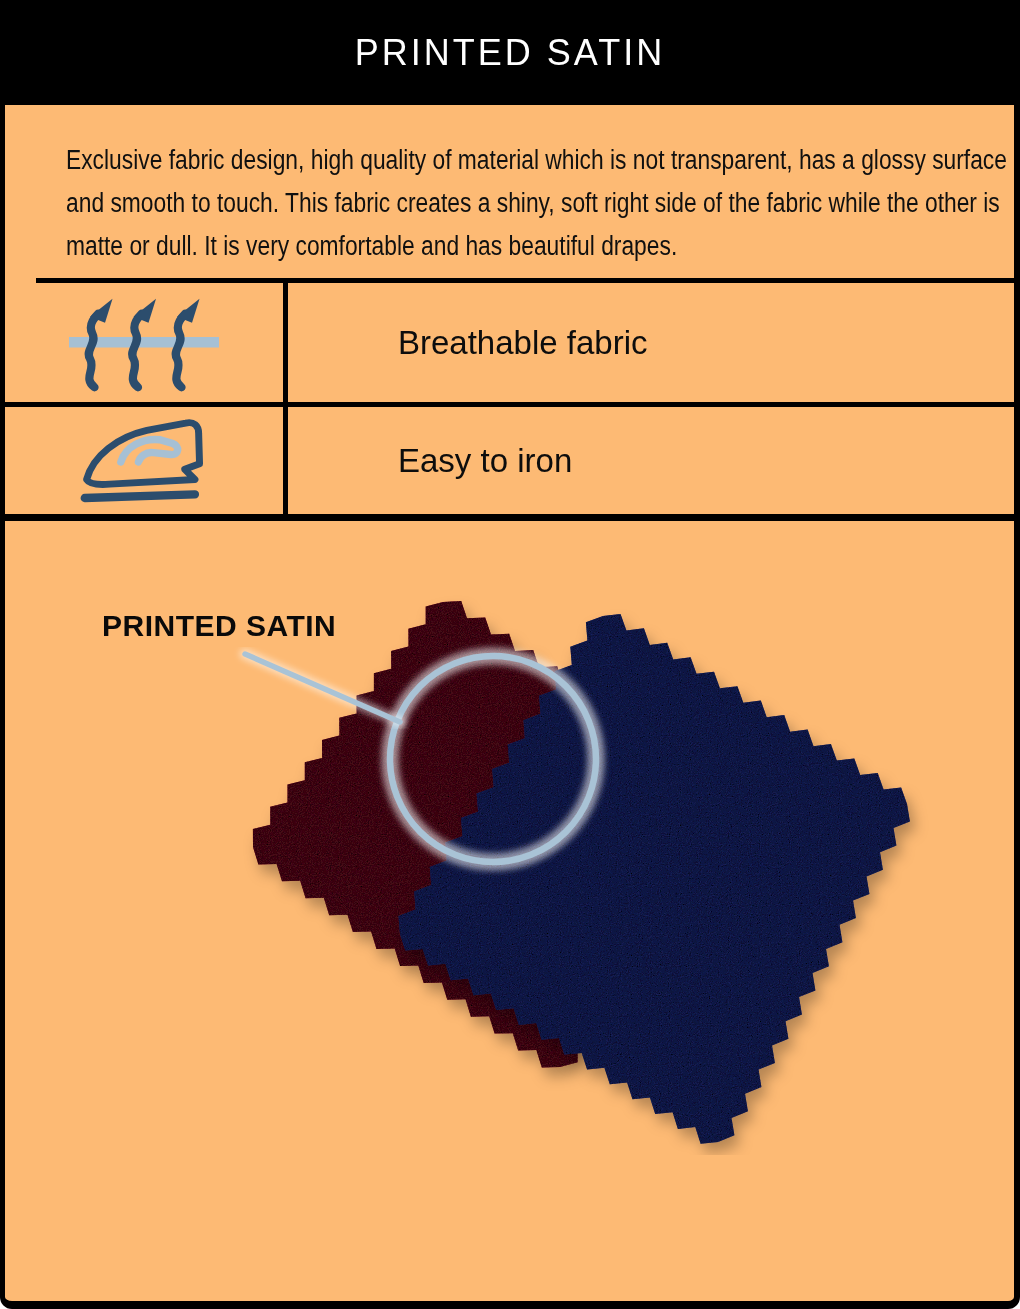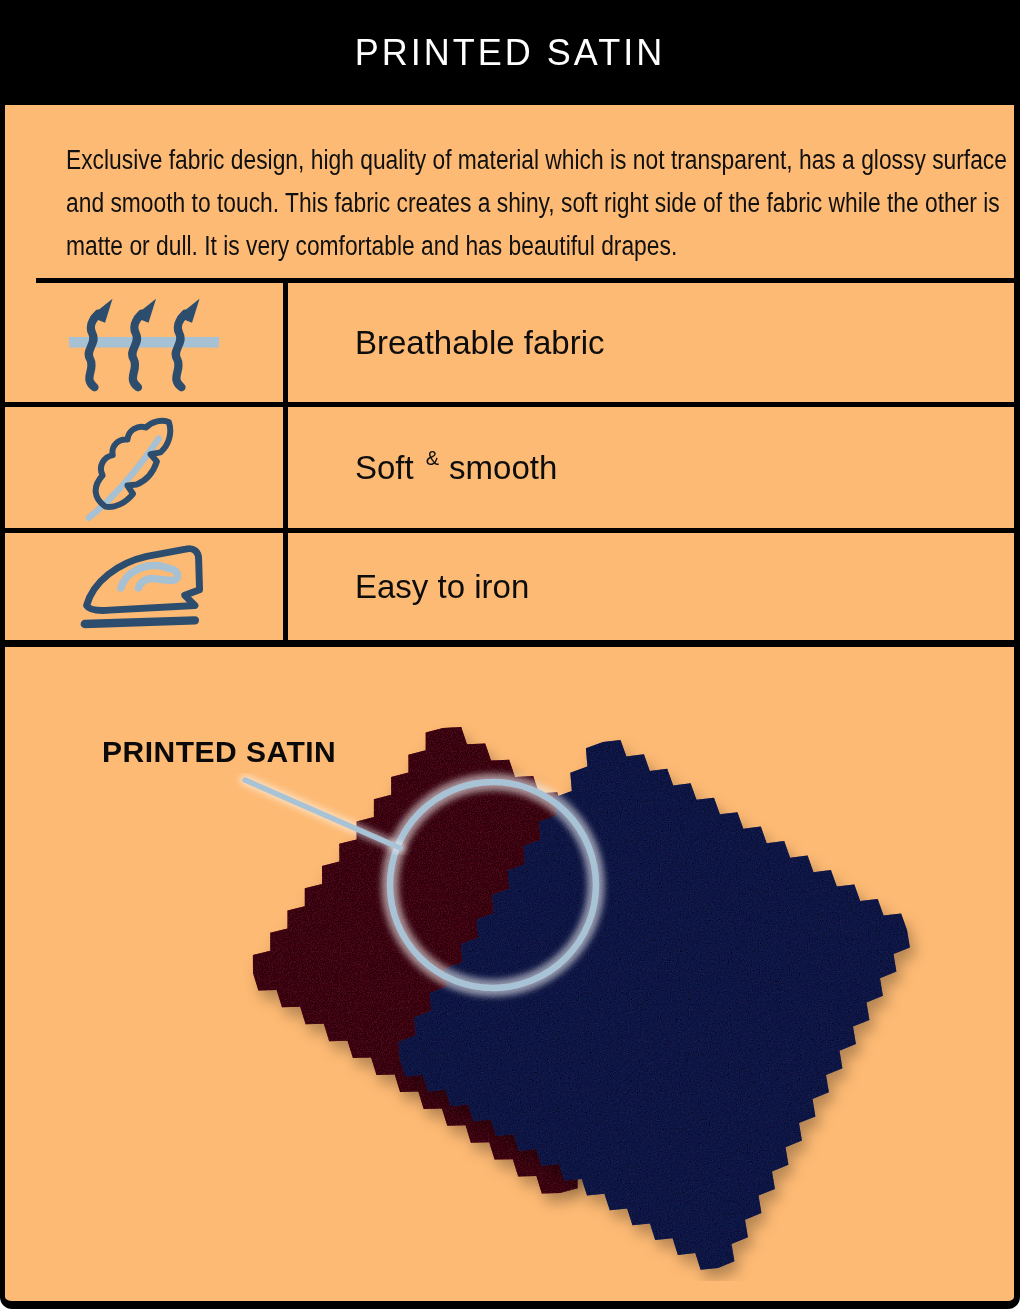--- a/index.html
+++ b/index.html
@@ -32,21 +32,21 @@
     display:flex;align-items:stretch;border-bottom:5px solid var(--border,#000);
     height:124px;
   }
   .feature-row.row2{height:126px;}
   .feature-row.row3{height:114px;border-bottom-width:7px;}
   .icon-cell{
     width:283px;flex:0 0 283px;border-right:5px solid var(--border,#000);
     display:flex;align-items:center;justify-content:center;
   }
   .label-cell{
-    flex:1;display:flex;align-items:center;padding-left:67px;
+    flex:1;display:flex;align-items:center;padding-left:110px;
     font-size:33px;color:#0d0d0d;
   }
   .amp{font-size:20px;position:relative;top:-9px;margin:0 10px 0 12px;}
   .swatch-box{height:634px;position:relative;overflow:hidden;}
   .swatch-svg{position:absolute;left:0;top:0;width:1009px;height:634px;}
   .swatch-label{
     position:absolute;left:97px;top:88px;
     font-size:30px;font-weight:700;letter-spacing:0.5px;color:#0a0a0a;
   }
   .shadowed{filter:drop-shadow(5px 9px 7px rgba(0,0,0,0.28));}
@@ -76,33 +76,20 @@
         <g style="fill:var(--icon-dark)">
           <path d="M28,30 L58,6 L48,38 Z"></path>
           <path d="M86,30 L116,6 L106,38 Z"></path>
           <path d="M144,30 L174,6 L164,38 Z"></path>
         </g>
       </svg>
     </div>
     <div class="label-cell">Breathable fabric</div>
   </div>
 
-  <div class="feature-row row2">
-    <div class="icon-cell">
-      <svg width="138" height="110" viewBox="0 0 150 118">
-        <path d="M15,113 C38,95 67,63 91,27" style="stroke:var(--icon-light)" stroke-width="7" fill="none" stroke-linecap="round"></path>
-        <path d="M33,101 C20,92 19,79 30,67 C25,57 31,47 41,45 C39,35 47,27 57,28 C58,18 68,12 77,15 C84,8 94,6 102,9 C106,21 102,34 93,42 L82,44 L89,52 C85,64 77,73 67,77 L57,78 L63,87 C55,97 43,103 33,101 Z" style="stroke:var(--icon-dark)" stroke-width="6.5" fill="none" stroke-linejoin="round"></path>
-      </svg>
-    </div>
-    <div class="label-cell">
-      <span>Soft</span>
-        <span class="amp">&amp;</span>
-        <span>smooth</span>
-    </div>
-  </div>
 
   <div class="feature-row row3">
     <div class="icon-cell">
       <svg width="140" height="100" viewBox="0 0 150 108">
         <path d="M13,74 C20,48 47,28 78,21 L120,13 C129,11 134,16 134,24 L135,57 L119,63 L130,74 L38,79 C26,80 16,79 13,74 Z" style="stroke:var(--icon-dark)" stroke-width="7.5" fill="none" stroke-linejoin="round"></path>
         <path d="M50,55 C55,38 74,29 92,31 L106,35 C114,38 113,48 104,47 L85,45 C77,44 71,49 69,55" style="stroke:var(--icon-light)" stroke-width="8" fill="none" stroke-linecap="round"></path>
         <path d="M11,94 L130,90" style="stroke:var(--icon-dark)" stroke-width="9" stroke-linecap="round" fill="none"></path>
       </svg>
     </div>
     <div class="label-cell">Easy to iron</div>

